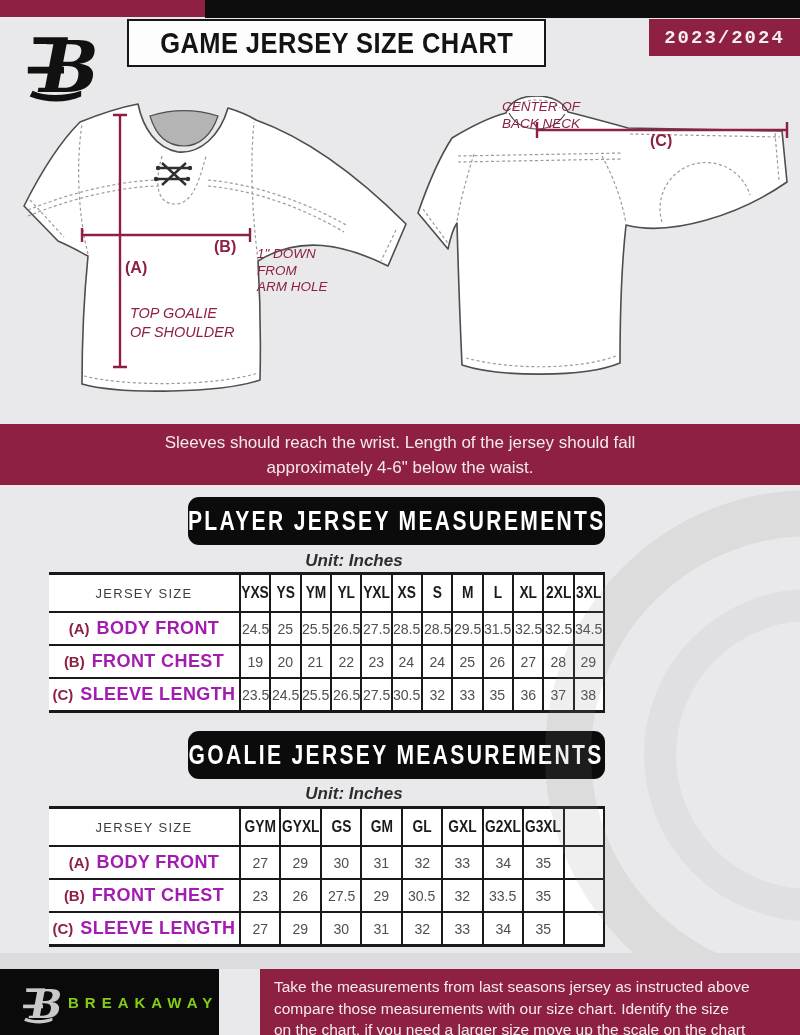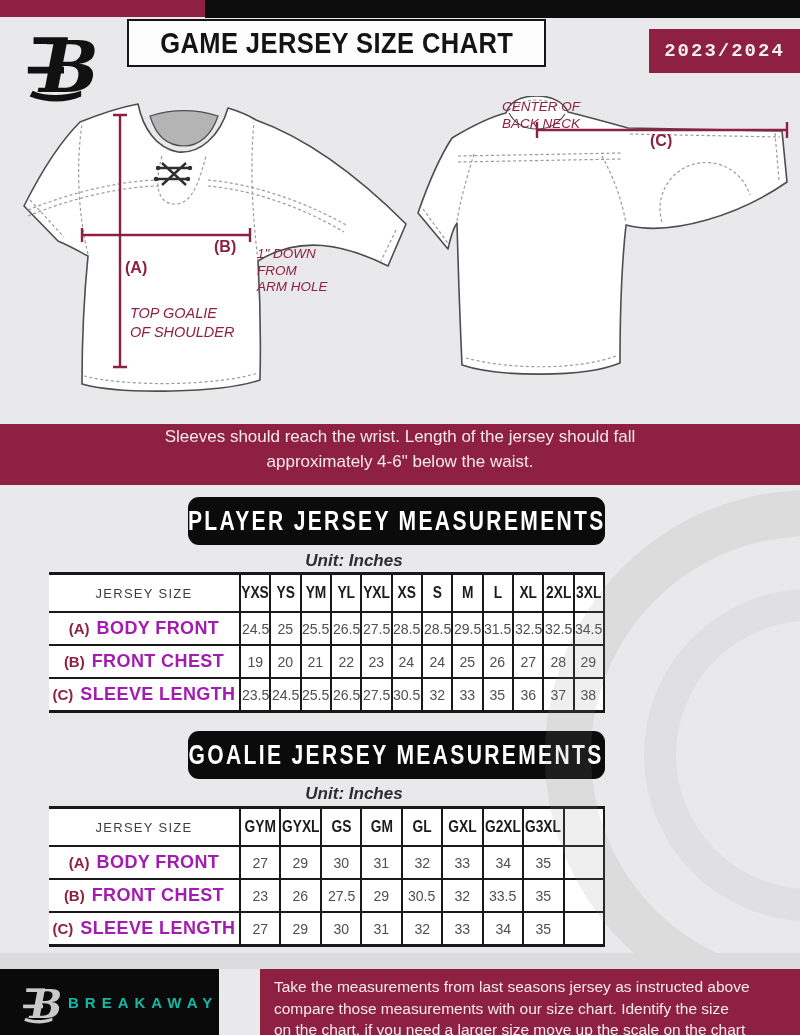--- a/index.html
+++ b/index.html
@@ -7,29 +7,29 @@
         font-family:"Liberation Sans",sans-serif;overflow:hidden;}
   .abs{position:absolute;}
   
   .strip-maroon{left:0;top:0;width:205px;height:17px;background:#8e2041;}
   .strip-black{left:205px;top:0;width:595px;height:18px;background:#0d0d0d;}
   
   .title-bar{left:127px;top:19px;width:419px;height:48px;background:#fdfdfd;border:2px solid #161616;
              box-sizing:border-box;display:flex;align-items:center;justify-content:center;}
   .title-text{font-size:30px;font-weight:bold;color:#141414;letter-spacing:.5px;
               display:inline-block;transform:scaleX(.85);white-space:nowrap;}
-  .season-badge{left:649px;top:29px;width:151px;height:44px;background:#8e2041;
+  .season-badge{left:649px;top:19px;width:151px;height:37px;background:#8e2041;
                 display:flex;align-items:center;justify-content:center;}
   .season-text{font-family:"Liberation Mono",monospace;font-weight:bold;font-size:19px;
                color:#f5edf0;letter-spacing:2px;}
   
   .note{color:#8e2041;font-style:italic;line-height:16.5px;font-size:13.5px;white-space:pre-line;margin-top:20px;}
   .mlabel{color:#8e2041;font-weight:bold;font-size:16px;}
   
-  .banner{left:0;top:424px;width:800px;height:61px;background:#8e2041;display:flex;justify-content:center;}
+  .banner{left:0;top:424px;width:800px;height:61px;background:#8e2041;display:flex;align-items:center;justify-content:center;}
   .banner-text{color:#f3e9ec;font-size:17px;line-height:25px;text-align:center;white-space:pre-line;}
   
   .pill{left:188px;width:417px;height:48px;background:#0b0b0b;border-radius:11px;
         display:flex;align-items:center;justify-content:center;}
   .pill-text{color:#fff;font-weight:bold;font-size:27px;letter-spacing:3px;
              display:inline-block;transform:scaleX(.78);white-space:nowrap;}
   .unit{width:708px;left:0;text-align:center;font-style:italic;font-size:17px;color:#2d2d2d;font-weight:bold;}
   
   .mtable{left:49px;width:556px;background:#fff;border-top:3px solid #191919;border-bottom:3px solid #191919;
           border-right:2px solid #191919;box-sizing:border-box;}
@@ -43,21 +43,21 @@
   .mhead .mcell{font-weight:bold;color:#1b1b1b;font-size:16px;}
   .rowhdr{font-weight:normal !important;font-size:13px !important;letter-spacing:1.3px;color:#3e3e3e !important;}
   .key{color:#8e2041;font-weight:bold;font-size:15px;margin-right:7px;}
   .lbl{font-size:18px;letter-spacing:.4px;color:#a21caf;font-weight:bold;}
   .cond{display:inline-block;transform:scaleX(.86);white-space:nowrap;}
   .vnum{display:inline-block;transform:scaleX(.94);white-space:nowrap;}
   
   .gray-strip{left:0;top:953px;width:800px;height:16px;background:#dcdcdf;}
   
   .footer-black{left:0;top:969px;width:219px;height:66px;background:#0a0a0a;}
-  .footer-brand{position:absolute;left:68px;top:25px;color:#14b8a6;font-size:15px;font-weight:bold;letter-spacing:6px;}
+  .footer-brand{position:absolute;left:68px;top:25px;color:#84cc16;font-size:15px;font-weight:bold;letter-spacing:6px;}
   .footer-maroon{left:219px;top:969px;width:581px;height:66px;background:#8e2041;box-sizing:border-box;
                  padding:7px 10px 0 14px;margin-left:41px;}
   .footer-text{color:#f4eaee;font-size:15.5px;line-height:21.5px;white-space:pre-line;}
 </style>
 </head>
 <body>
 
 <div class="page">
 
   <div class="abs strip-maroon"></div>

